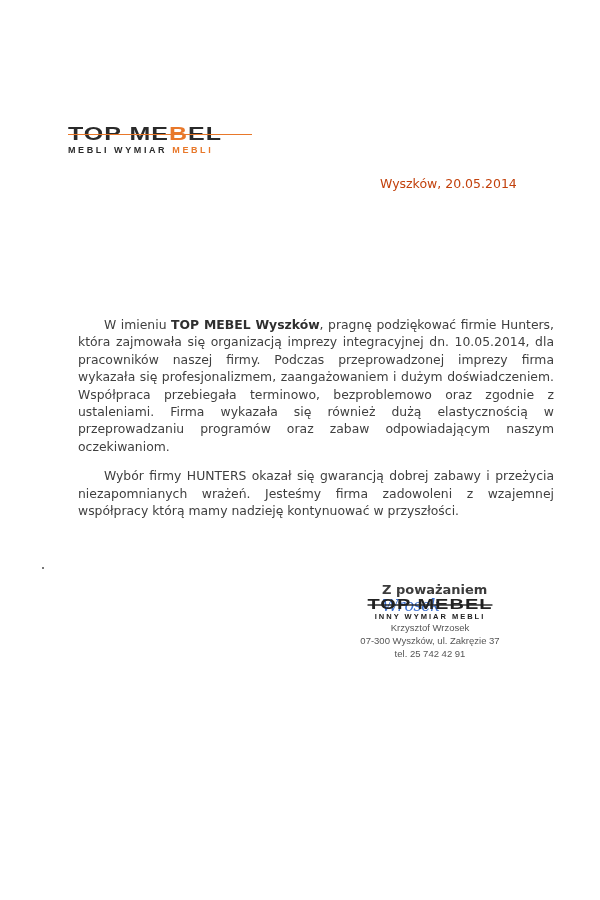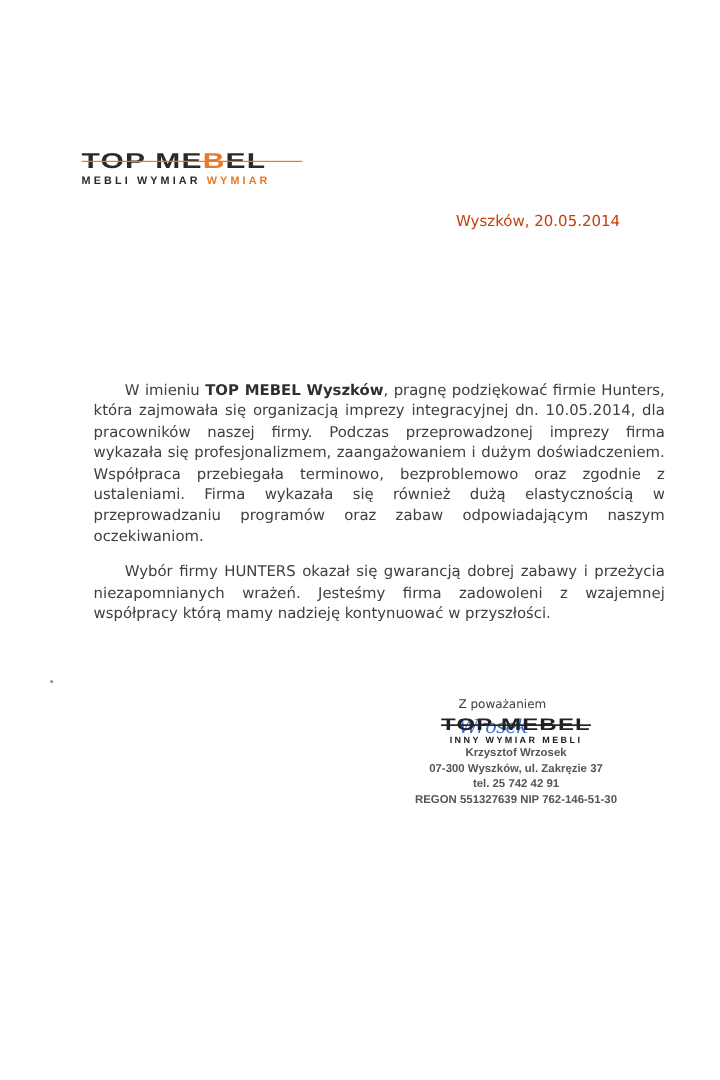--- a/index.html
+++ b/index.html
@@ -27,47 +27,47 @@
     position: absolute; left: 380px; top: 176px; font-size: 12.5px; color: #c2410c;
   }
   .body-text {
     position: absolute; left: 78px; top: 312px; width: 476px;
     font-size: 12.4px; line-height: 17.4px; text-align: justify; color: #3f3f3f;
   }
   .body-text p { margin: 4px 0 12px 0; text-indent: 26px; }
   .body-text b { color: #2f2f2f; }
   .dot { position: absolute; left: 42px; top: 567px; width: 2px; height: 2px; background: #777; }
 
-  .closing { position: absolute; left: 382px; top: 582px; font-size: 10px; color: #3c3c3c; }
+  .closing { position: absolute; left: 382px; top: 582px; font-size: 13px; color: #3c3c3c; font-weight: bold; }
   .signature {
     position: absolute; left: 382px; top: 596px; font-family: "DejaVu Serif", serif;
     font-style: italic; font-size: 16px; color: #3a6fd0; letter-spacing: -0.5px;
   }
   .stamp { position: absolute; left: 342px; top: 598px; width: 176px; text-align: center; }
   .stamp-logo {
     font-family: "Liberation Sans", sans-serif; font-weight: bold; font-size: 20px; color: #222;
     letter-spacing: 1px; line-height: 18px; transform: scaleY(0.7); transform-origin: top center;
     white-space: nowrap; position: relative; text-decoration: line-through;
   }
   .stamp-sub {
     font-family: "Liberation Sans", sans-serif; font-weight: bold; font-size: 7.5px;
     letter-spacing: 2px; color: #222; margin-top: -4px;
   }
-  .stamp-line { font-family: "Liberation Sans", sans-serif; font-size: 9.5px; color: #555; line-height: 13px; font-weight: bold; }
+  .stamp-line { font-family: "Liberation Sans", sans-serif; font-size: 9.5px; color: #555; line-height: 13px; }
 </style>
 </head>
 <body>
 
 <div class="logo">
   <div class="logo-top">
     <span>TOP ME</span><span class="accent">B</span><span>EL</span>
   </div>
   <div class="logo-line"></div>
   <div class="logo-sub">
-    <span>MEBLI WYMIAR </span><span class="accent">WYMIAR</span>
+    <span>MEBLI WYMIAR </span><span class="accent">MEBLI</span>
   </div>
 </div>
 
 <div class="date">Wyszków, 20.05.2014</div>
 
 <div class="body-text">
   <p><span>W imieniu </span><b>TOP MEBEL Wyszków</b><span>, pragnę podziękować firmie Hunters, która zajmowała się organizacją imprezy integracyjnej dn. 10.05.2014, dla pracowników naszej firmy. Podczas przeprowadzonej imprezy firma wykazała się profesjonalizmem, zaangażowaniem i dużym doświadczeniem. Współpraca przebiegała terminowo, bezproblemowo oraz zgodnie z ustaleniami. Firma wykazała się również dużą elastycznością w przeprowadzaniu programów oraz zabaw odpowiadającym naszym oczekiwaniom.</span></p>
   <p>Wybór firmy HUNTERS okazał się gwarancją dobrej zabawy i przeżycia niezapomnianych wrażeń. Jesteśmy firma zadowoleni z wzajemnej współpracy którą mamy nadzieję kontynuować w przyszłości.</p>
 </div>
 
@@ -75,14 +75,13 @@
 
 <div class="closing">Z poważaniem</div>
 <div class="signature">Wrosek</div>
 
 <div class="stamp">
   <div class="stamp-logo">TOP MEBEL</div>
   <div class="stamp-sub">INNY WYMIAR MEBLI</div>
   <div class="stamp-line">Krzysztof Wrzosek</div>
   <div class="stamp-line">07-300 Wyszków, ul. Zakręzie 37</div>
   <div class="stamp-line">tel. 25 742 42 91</div>
-  <div class="stamp-line">REGON 551327639 NIP 762-146-51-30</div>
 </div>
 
 </body></html>

